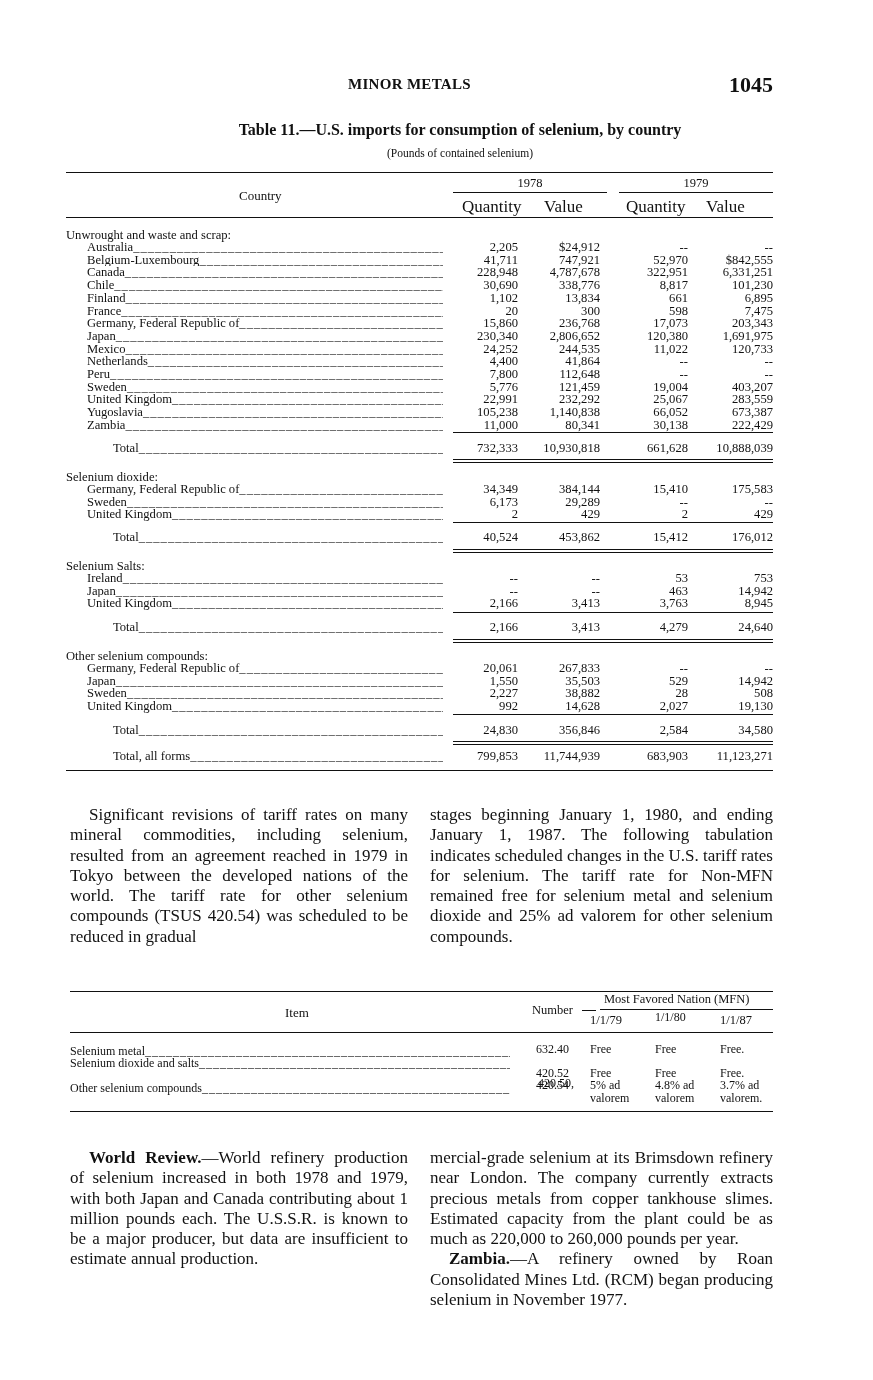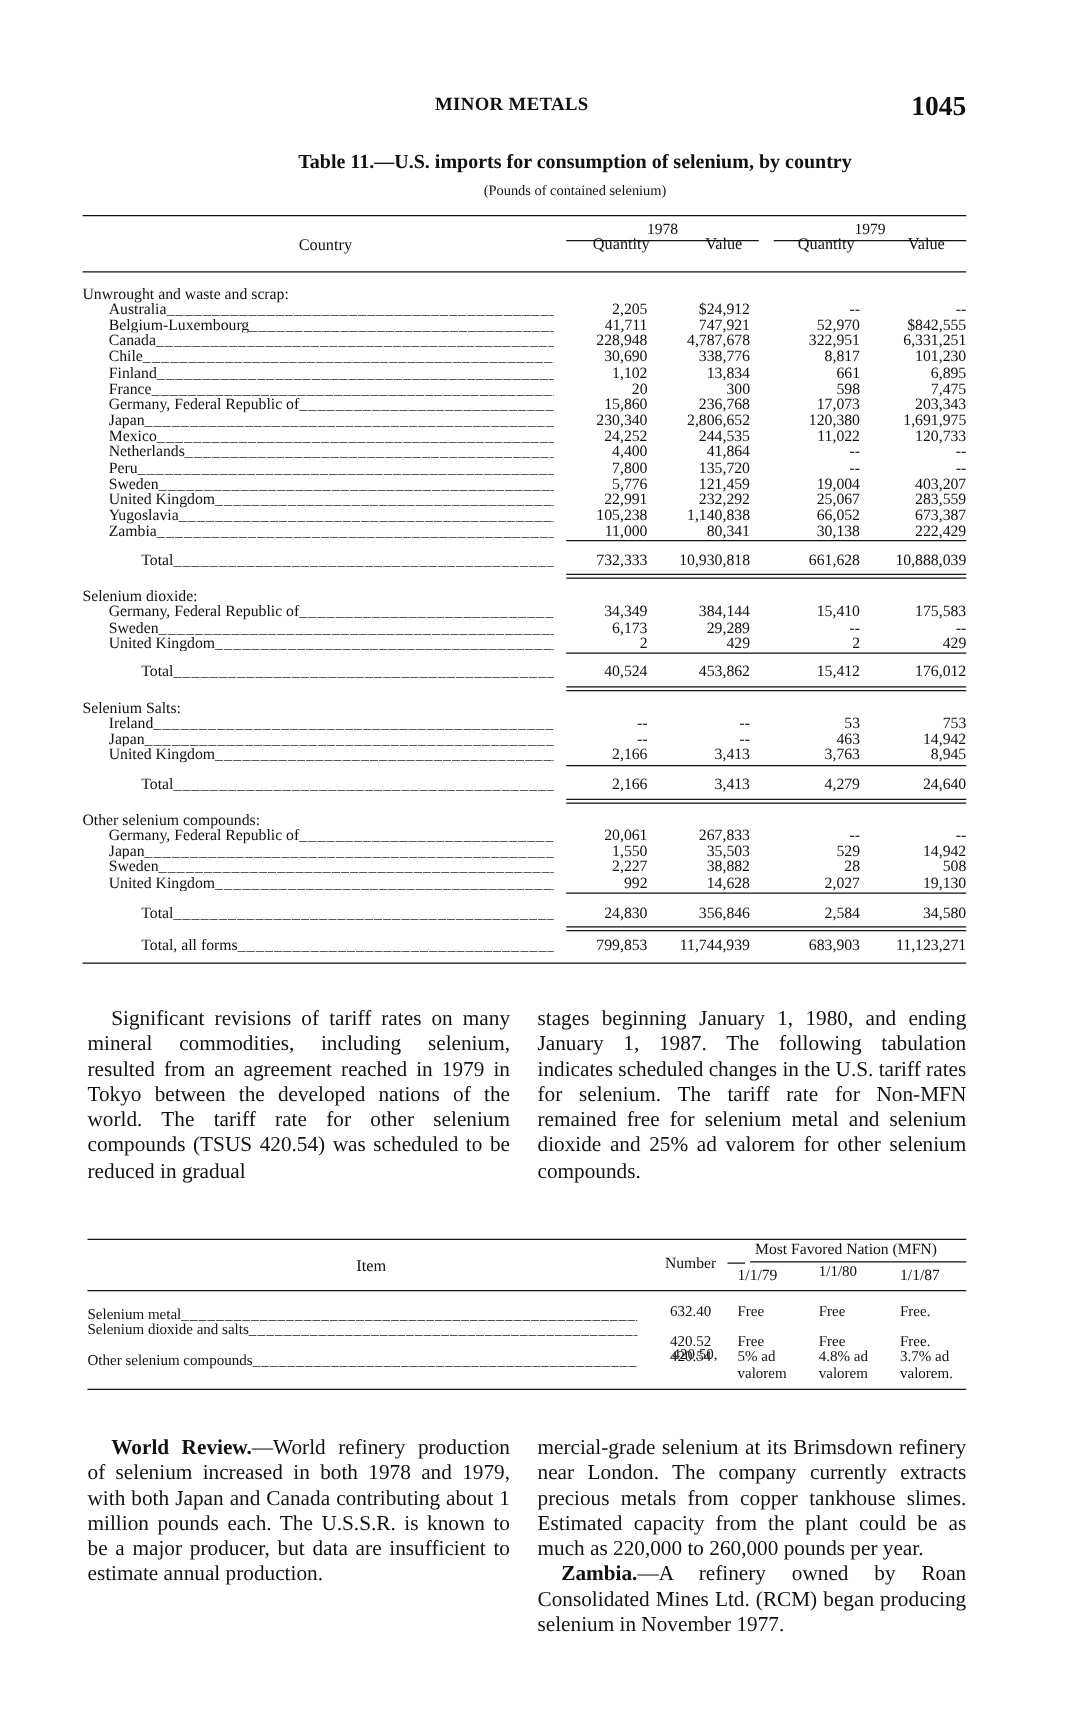--- a/index.html
+++ b/index.html
@@ -13,21 +13,21 @@
 
   .t-title { position: absolute; top: 121px; left: 0; width: 840px; text-align: center; font-size: 16px; font-weight: bold; font-family: "Liberation Serif", serif; }
   .t-sub { position: absolute; top: 147px; left: 0; width: 840px; text-align: center; font-size: 11.5px; font-family: "Liberation Serif", serif; }
 
   .tbl { position: absolute; left: 66px; width: 707px; font-family: "Liberation Serif", serif; font-size: 12.6px; }
   .hline { position: absolute; height: 0; border-top: 1.6px solid #111; }
   .hline.thin { border-top-width: 1px; }
 
   .hdr-country { position: absolute; left: 173px; top: 188px; font-size: 13px; }
   .hdr-year { position: absolute; top: 176px; font-size: 12.5px; text-align: center; }
-  .hdr-col { position: absolute; top: 187px; font-size: 13px; text-align: center; }
+  .hdr-col { position: absolute; top: 197px; font-size: 17px; text-align: left; }
   .sec-label { position: absolute; left: 0; font-size: 12.6px; white-space: nowrap; }
   .row { position: absolute; left: 0; width: 707px; height: 12.7px; line-height: 12.7px; }
   .row .name { position: absolute; left: 21px; width: 356px; overflow: hidden; white-space: nowrap; }
   .row .name .lead { letter-spacing: 1px; color: #222; }
   .row.total .name { left: 47px; width: 330px; }
   .num { position: absolute; text-align: right; white-space: nowrap; }
   .c1 { right: 255px; } .c2 { right: 173px; } .c3 { right: 85px; } .c4 { right: 0px; }
 
   .para { position: absolute; font-family: "Liberation Serif", serif; font-size: 17px; line-height: 20.3px; text-align: justify; }
   .para p { margin: 0; }
@@ -131,21 +131,21 @@
       <div class="row" style="top: 355.3px;">
         <span class="name"><span>Netherlands</span><span class="lead">________________________________________________</span></span>
         <span class="num c1">4,400</span>
         <span class="num c2">41,864</span>
         <span class="num c3">--</span>
         <span class="num c4">--</span>
       </div>
       <div class="row" style="top: 368px;">
         <span class="name"><span>Peru</span><span class="lead">________________________________________________</span></span>
         <span class="num c1">7,800</span>
-        <span class="num c2">135,720</span>
+        <span class="num c2">112,648</span>
         <span class="num c3">--</span>
         <span class="num c4">--</span>
       </div>
       <div class="row" style="top: 380.7px;">
         <span class="name"><span>Sweden</span><span class="lead">________________________________________________</span></span>
         <span class="num c1">5,776</span>
         <span class="num c2">121,459</span>
         <span class="num c3">19,004</span>
         <span class="num c4">403,207</span>
       </div>

